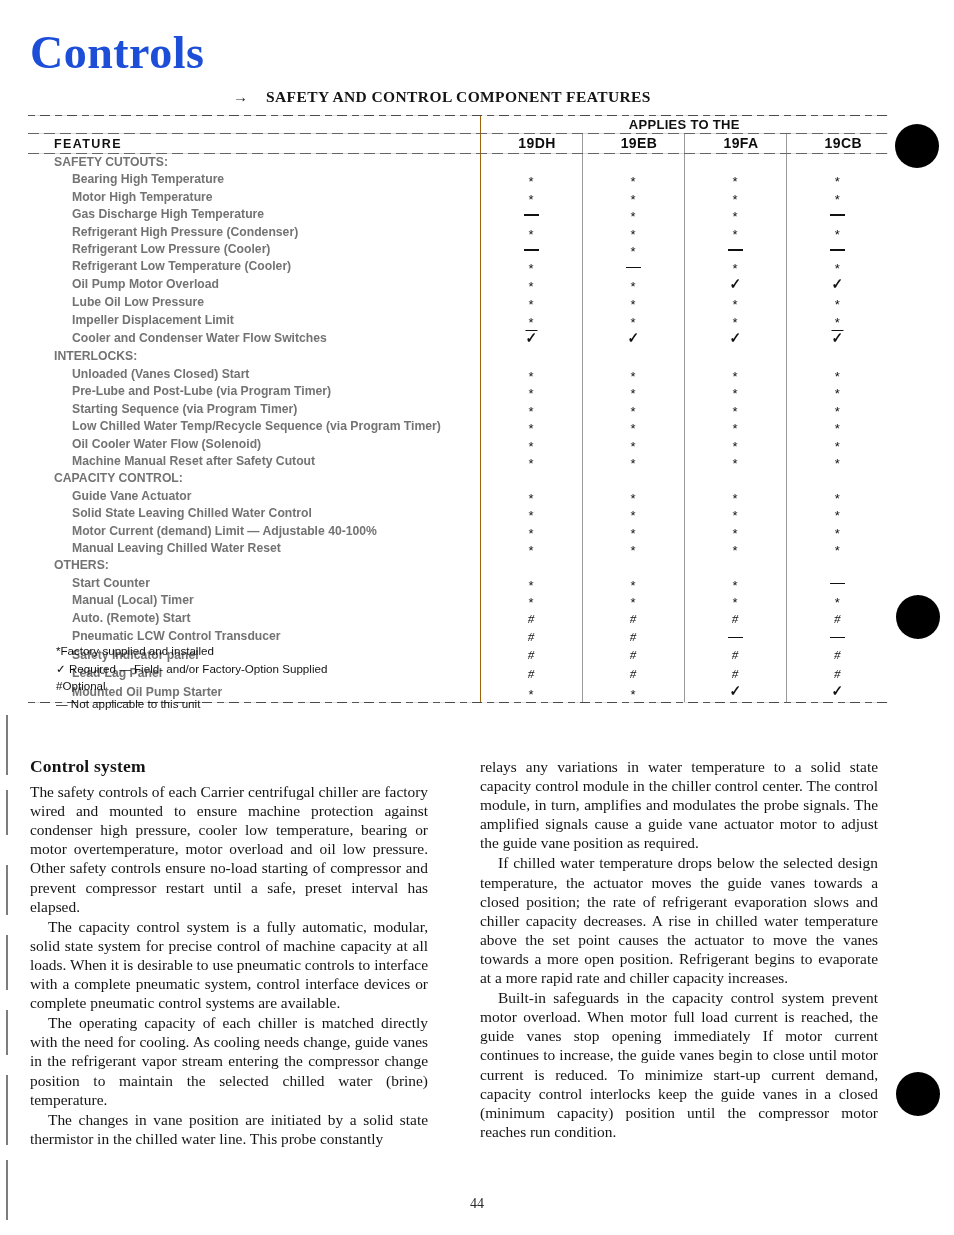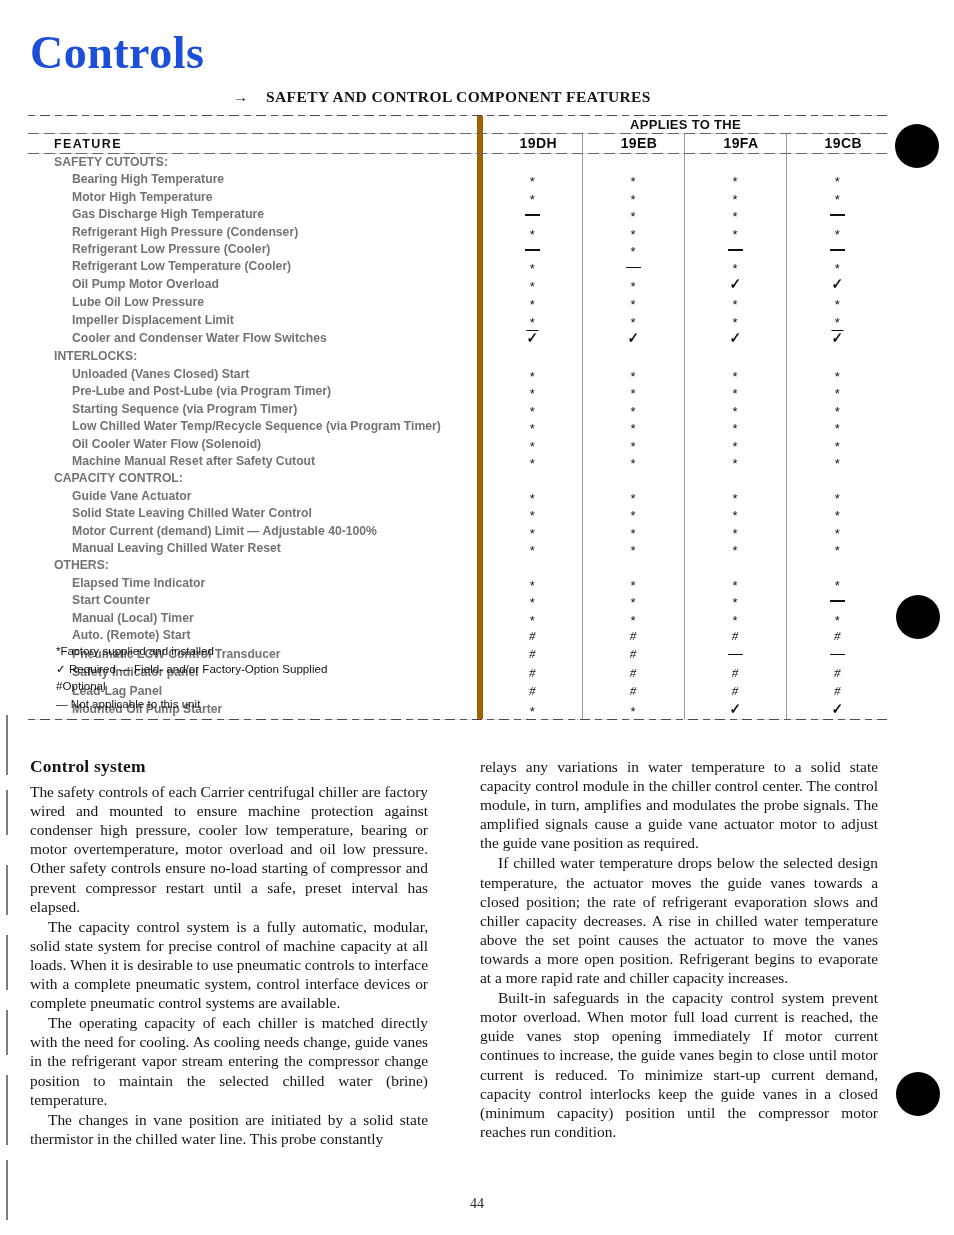--- a/index.html
+++ b/index.html
@@ -103,21 +103,21 @@
   .hdr-model {
     text-align: center;
     font-family: "Liberation Sans", sans-serif;
     font-weight: bold;
     font-size: 14px;
     letter-spacing: 0.4px;
     color: #0d0d0d;
     padding: 1px 0 2px 12px;
   }
 
-  .vline-l { border-left: 6px solid #a16207; }
+  .vline-l { border-left: 1px solid #a16207; }
   .vline-faint { border-left: 1px solid #9a9a9a; }
 
   td.feature {
     font-family: Liberation Sans, sans-serif;
     font-weight: bold;
     font-size: 12.2px;
     line-height: 15.4px;
     color: #737373;
     padding: 0 0 0 26px;
     white-space: nowrap;
@@ -413,27 +413,20 @@
           <td class="mark vline-faint"><span class="m-star">*</span></td>
         </tr>
         <tr>
           <td class="feature">OTHERS:</td>
           <td class="mark vline-l"><span class="m-blank">.</span></td>
           <td class="mark vline-faint"><span class="m-blank">.</span></td>
           <td class="mark vline-faint"><span class="m-blank">.</span></td>
           <td class="mark vline-faint"><span class="m-blank">.</span></td>
         </tr>
         <tr>
-          <td class="feature indent">Elapsed Time Indicator</td>
-          <td class="mark vline-l"><span class="m-star">*</span></td>
-          <td class="mark vline-faint"><span class="m-star">*</span></td>
-          <td class="mark vline-faint"><span class="m-star">*</span></td>
-          <td class="mark vline-faint"><span class="m-star">*</span></td>
-        </tr>
-        <tr>
           <td class="feature indent">Start Counter</td>
           <td class="mark vline-l"><span class="m-star">*</span></td>
           <td class="mark vline-faint"><span class="m-star">*</span></td>
           <td class="mark vline-faint"><span class="m-star">*</span></td>
           <td class="mark vline-faint"><span class="m-dash"></span></td>
         </tr>
         <tr>
           <td class="feature indent">Manual (Local) Timer</td>
           <td class="mark vline-l"><span class="m-star">*</span></td>
           <td class="mark vline-faint"><span class="m-star">*</span></td>

